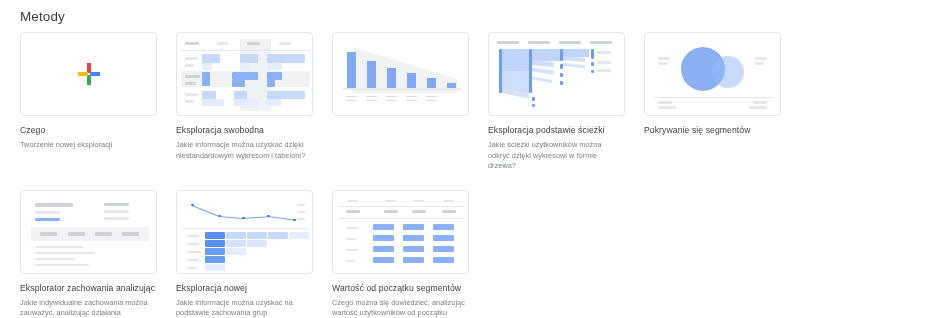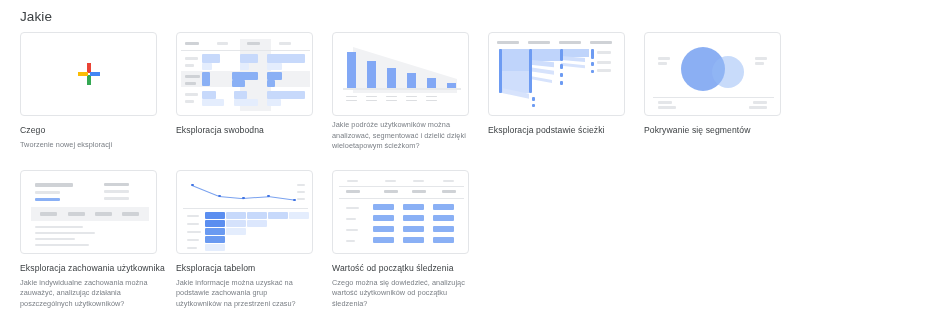--- a/index.html
+++ b/index.html
@@ -99,21 +99,21 @@
 
   
   .dot { position:absolute; width:2.6px; height:2.6px; background:#3f73e3; border-radius:50%; }
   .seg { position:absolute; height:1px; background:#7aa2ef; transform-origin: 0 50%; }
 </style>
 </head>
 <body>
 
 <div id="root">
 
-  <div class="page-title">Jakie</div>
+  <div class="page-title">Metody</div>
 
   <div class="grid">
 
     <div class="card">
       <div class="thumb">
         <div class="gplus">
           <i class="gp-top"></i>
             <i class="gp-bottom"></i>
             <i class="gp-left"></i>
             <i class="gp-right"></i>
@@ -156,20 +156,21 @@
 
           <div class="bl-l" style="left:25px;top:58px;width:14px;height:8px;"></div>
           <div class="bl-xl" style="left:25px;top:66px;width:22px;height:7px;"></div>
           <div class="bl-l" style="left:57px;top:58px;width:13px;height:8px;"></div>
           <div class="bl-xl" style="left:57px;top:66px;width:24px;height:7px;"></div>
           <div class="bl-l" style="left:90px;top:58px;width:38px;height:8px;"></div>
           <div class="bl-xl" style="left:90px;top:66px;width:14px;height:7px;"></div>
         </div>
       </div>
       <div class="card-title">Eksploracja swobodna</div>
+      <div class="card-desc">Jakie informacje można uzyskać dzięki niestandardowym wykresom i tabelom?</div>
     </div>
 
     <div class="card">
       <div class="thumb">
         <div class="ff">
           <div class="shade" style="left:20px;top:14px;width:104px;height:46px;
                clip-path: polygon(0 0, 100% 32px, 100% 46px, 0 46px);"></div>
           <div class="funnel-bar" style="left:14px;bottom:26px;width:9px;height:37px;"></div>
           <div class="funnel-bar" style="left:34px;bottom:26px;width:9px;height:28px;"></div>
           <div class="funnel-bar" style="left:54px;bottom:26px;width:9px;height:21px;"></div>
@@ -182,21 +183,20 @@
           <div class="funnel-tick" style="left:33px;bottom:18px;width:11px;"></div>
           <div class="funnel-tick" style="left:33px;bottom:14px;width:11px;"></div>
           <div class="funnel-tick" style="left:53px;bottom:18px;width:11px;"></div>
           <div class="funnel-tick" style="left:53px;bottom:14px;width:11px;"></div>
           <div class="funnel-tick" style="left:73px;bottom:18px;width:11px;"></div>
           <div class="funnel-tick" style="left:73px;bottom:14px;width:11px;"></div>
           <div class="funnel-tick" style="left:93px;bottom:18px;width:11px;"></div>
           <div class="funnel-tick" style="left:93px;bottom:14px;width:11px;"></div>
         </div>
       </div>
-      <div class="card-desc">Jakie podróże użytkowników można analizować, segmentować i dzielić dzięki wieloetapowym ścieżkom?</div>
     </div>
 
     <div class="card">
       <div class="thumb">
         <div class="ff">
           <div class="gbar dk" style="left:8px;top:8px;width:22px;height:2.5px;"></div>
           <div class="gbar dk" style="left:39px;top:8px;width:22px;height:2.5px;"></div>
           <div class="gbar dk" style="left:70px;top:8px;width:22px;height:2.5px;"></div>
           <div class="gbar dk" style="left:101px;top:8px;width:22px;height:2.5px;"></div>
 
@@ -222,20 +222,21 @@
           <div class="node" style="left:102px;top:16px;height:10px;"></div>
           <div class="node" style="left:102px;top:29px;height:4px;"></div>
           <div class="node" style="left:102px;top:37px;height:3px;"></div>
 
           <div class="gbar" style="left:108px;top:18px;width:14px;height:2.5px;"></div>
           <div class="gbar" style="left:108px;top:28px;width:14px;height:2.5px;"></div>
           <div class="gbar" style="left:108px;top:36px;width:14px;height:2.5px;"></div>
         </div>
       </div>
       <div class="card-title">Eksploracja podstawie ścieżki</div>
+      <div class="card-desc">Jakie ścieżki użytkowników można odkryć dzięki wykresowi w formie drzewa?</div>
     </div>
 
     <div class="card">
       <div class="thumb">
         <div class="ff">
           <div class="venn-c venn-a" style="left:36px;top:14px;width:44px;height:44px;"></div>
           <div class="venn-c venn-b" style="left:67px;top:23px;width:32px;height:32px;"></div>
           <div class="gbar" style="left:13px;top:24px;width:12px;height:2.5px;"></div>
           <div class="gbar" style="left:13px;top:29px;width:9px;height:2.5px;"></div>
           <div class="gbar" style="left:110px;top:24px;width:12px;height:2.5px;"></div>
@@ -265,21 +266,21 @@
           <div class="gbar dk" style="left:47px;top:41px;width:17px;height:4px;"></div>
           <div class="gbar dk" style="left:74px;top:41px;width:17px;height:4px;"></div>
           <div class="gbar dk" style="left:101px;top:41px;width:17px;height:4px;"></div>
 
           <div class="gbar" style="left:14px;top:55px;width:48px;height:2.5px;"></div>
           <div class="gbar" style="left:14px;top:61px;width:60px;height:2.5px;"></div>
           <div class="gbar" style="left:14px;top:67px;width:40px;height:2.5px;"></div>
           <div class="gbar" style="left:14px;top:73px;width:54px;height:2.5px;"></div>
         </div>
       </div>
-      <div class="card-title">Eksploracja zachowania użytkownika</div>
+      <div class="card-title">Eksplorator zachowania analizując</div>
       <div class="card-desc">Jakie indywidualne zachowania można zauważyć, analizując działania poszczególnych użytkowników?</div>
     </div>
 
     <div class="card">
       <div class="thumb">
         <div class="ff">
 
           <div class="seg" style="left:15px;top:14px;width:28px;transform:rotate(22deg);"></div>
           <div class="seg" style="left:42px;top:25px;width:25px;transform:rotate(5deg);"></div>
           <div class="seg" style="left:66px;top:27px;width:26px;transform:rotate(-4deg);"></div>
@@ -311,21 +312,21 @@
           <div class="bl-l" style="left:70px;top:49px;width:20px;height:7px;background:#dce7fd;"></div>
 
           <div class="bl-d" style="left:28px;top:57px;width:20px;height:7px;background:#6a9af1;"></div>
           <div class="bl-xl" style="left:49px;top:57px;width:20px;height:7px;"></div>
 
           <div class="bl-d" style="left:28px;top:65px;width:20px;height:7px;background:#6a9af1;"></div>
 
           <div class="bl-xl" style="left:28px;top:73px;width:20px;height:7px;"></div>
         </div>
       </div>
-      <div class="card-title">Eksploracja tabelom</div>
+      <div class="card-title">Eksploracja nowej</div>
       <div class="card-desc">Jakie informacje można uzyskać na podstawie zachowania grup użytkowników na przestrzeni czasu?</div>
     </div>
 
     <div class="card">
       <div class="thumb">
         <div class="ff">
           <div class="gbar" style="left:14px;top:9px;width:11px;height:2.5px;"></div>
           <div class="gbar" style="left:52px;top:9px;width:11px;height:2.5px;"></div>
           <div class="gbar" style="left:80px;top:9px;width:11px;height:2.5px;"></div>
           <div class="gbar" style="left:110px;top:9px;width:11px;height:2.5px;"></div>
@@ -351,18 +352,18 @@
 
           <div class="bl" style="left:40px;top:55px;width:21px;height:6px;"></div>
           <div class="bl" style="left:70px;top:55px;width:21px;height:6px;"></div>
           <div class="bl" style="left:100px;top:55px;width:21px;height:6px;"></div>
 
           <div class="bl" style="left:40px;top:66px;width:21px;height:6px;"></div>
           <div class="bl" style="left:70px;top:66px;width:21px;height:6px;"></div>
           <div class="bl" style="left:100px;top:66px;width:21px;height:6px;"></div>
         </div>
       </div>
-      <div class="card-title">Wartość od początku śledzenia</div>
+      <div class="card-title">Wartość od początku segmentów</div>
       <div class="card-desc">Czego można się dowiedzieć, analizując wartość użytkowników od początku śledzenia?</div>
     </div>
 
   </div>
 </div>
 
 </body></html>

